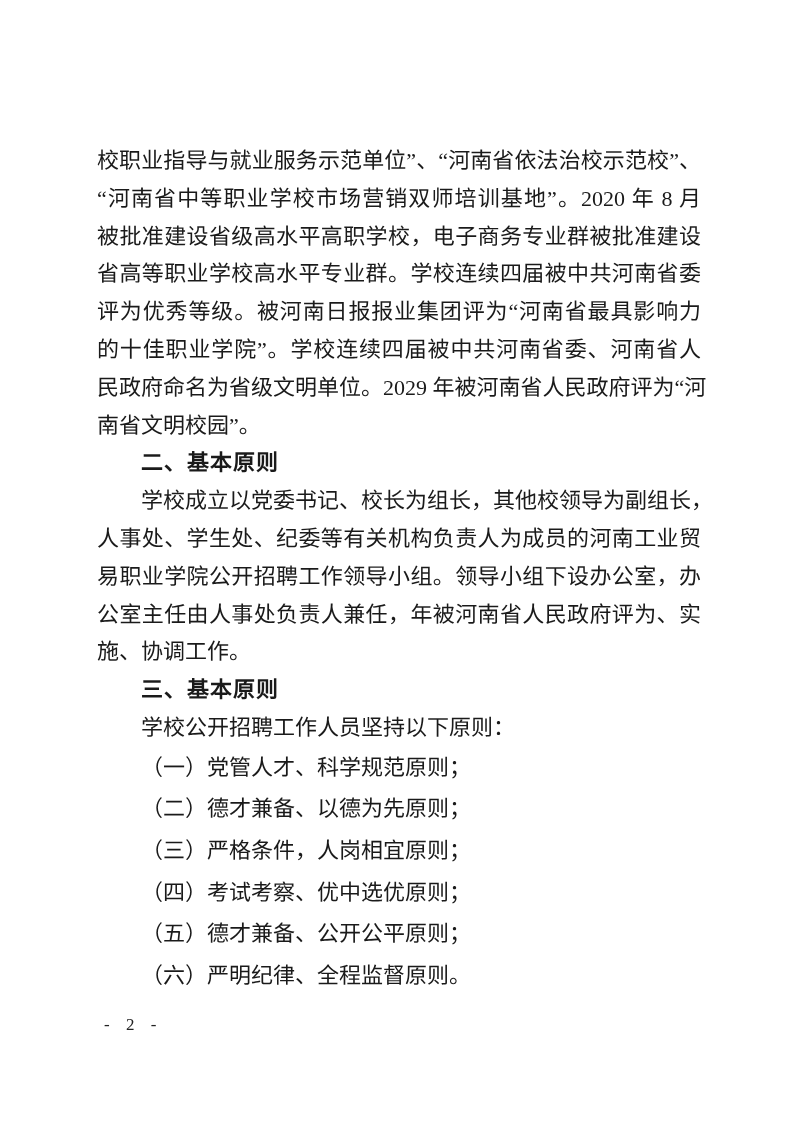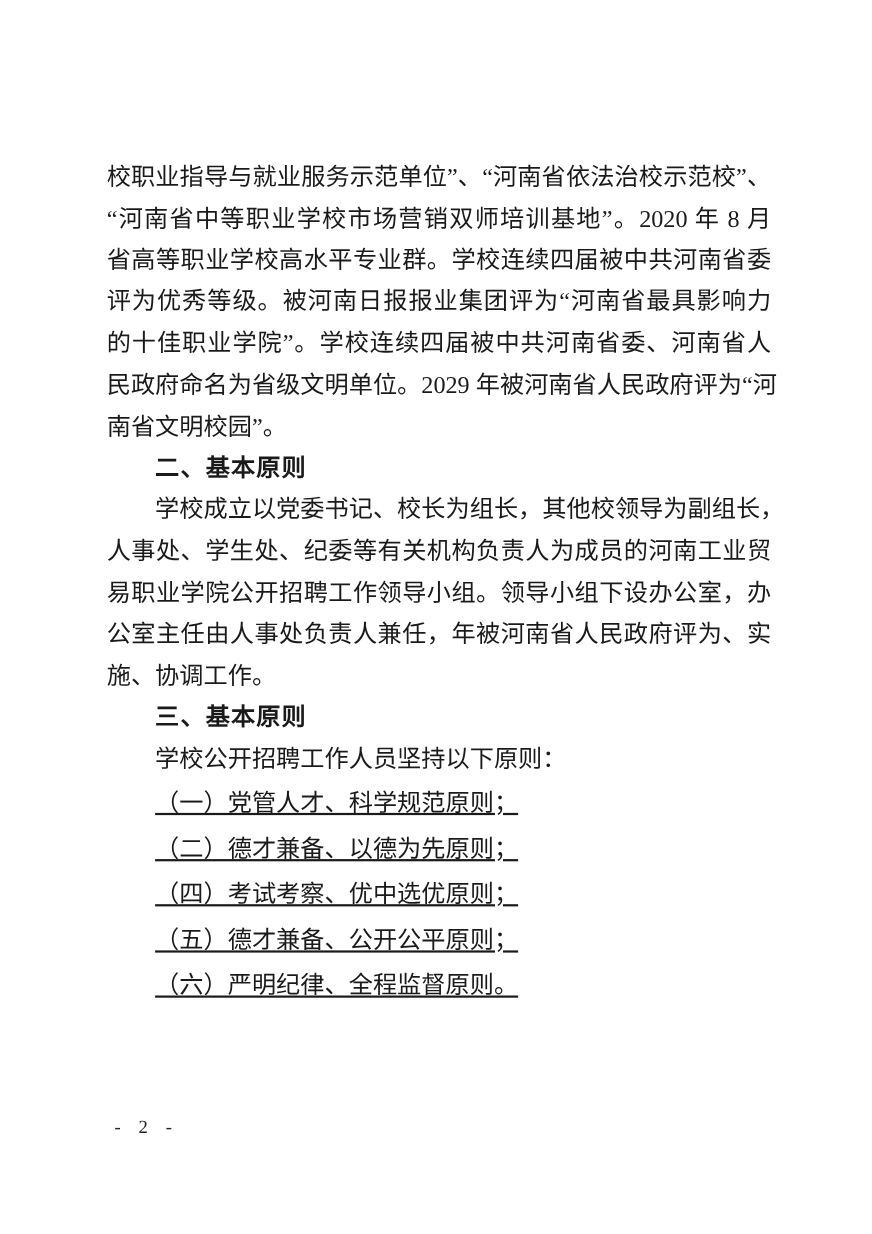--- a/index.html
+++ b/index.html
@@ -38,40 +38,40 @@
     text-indent: 44px; 
   }
   .heading {
     font-family: "Liberation Sans", sans-serif;
     font-weight: bold;
     letter-spacing: 1px;
   }
   .items .line {
     height: 41.6px;
     line-height: 41.6px;
-    text-decoration: underline;
   }
   .page-number {
     position: absolute;
     left: 104px;
     top: 1015px;
     font-size: 17px;
     letter-spacing: 6px;
     color: #222222;
   }
 </style>
 </head>
 <body>
 
 <div class="page">
   <div class="content">
 
     <div>
       <div class="line stretch">校职业指导与就业服务示范单位”、“河南省依法治校示范校”、</div>
       <div class="line stretch">“河南省中等职业学校市场营销双师培训基地”。2020 年 8 月</div>
+      <div class="line stretch">被批准建设省级高水平高职学校，电子商务专业群被批准建设</div>
       <div class="line stretch">省高等职业学校高水平专业群。学校连续四届被中共河南省委</div>
       <div class="line stretch">评为优秀等级。被河南日报报业集团评为“河南省最具影响力</div>
       <div class="line stretch">的十佳职业学院”。学校连续四届被中共河南省委、河南省人</div>
       <div class="line stretch">民政府命名为省级文明单位。2029 年被河南省人民政府评为“河</div>
       <div class="line">南省文明校园”。</div>
     </div>
 
     <div class="line heading indent">二、基本原则</div>
     <div>
       <div class="line stretch indent">学校成立以党委书记、校长为组长，其他校领导为副组长，</div>
@@ -80,20 +80,21 @@
       <div class="line stretch">公室主任由人事处负责人兼任，年被河南省人民政府评为、实</div>
       <div class="line">施、协调工作。</div>
     </div>
 
     <div class="line heading indent">三、基本原则</div>
     <div class="line indent">学校公开招聘工作人员坚持以下原则：</div>
 
     <div class="items">
       <div class="line indent">（一）党管人才、科学规范原则；</div>
       <div class="line indent">（二）德才兼备、以德为先原则；</div>
+      <div class="line indent">（三）严格条件，人岗相宜原则；</div>
       <div class="line indent">（四）考试考察、优中选优原则；</div>
       <div class="line indent">（五）德才兼备、公开公平原则；</div>
       <div class="line indent">（六）严明纪律、全程监督原则。</div>
     </div>
 
   </div>
 
   <div class="page-number">- 2 -</div>
 </div>
 

